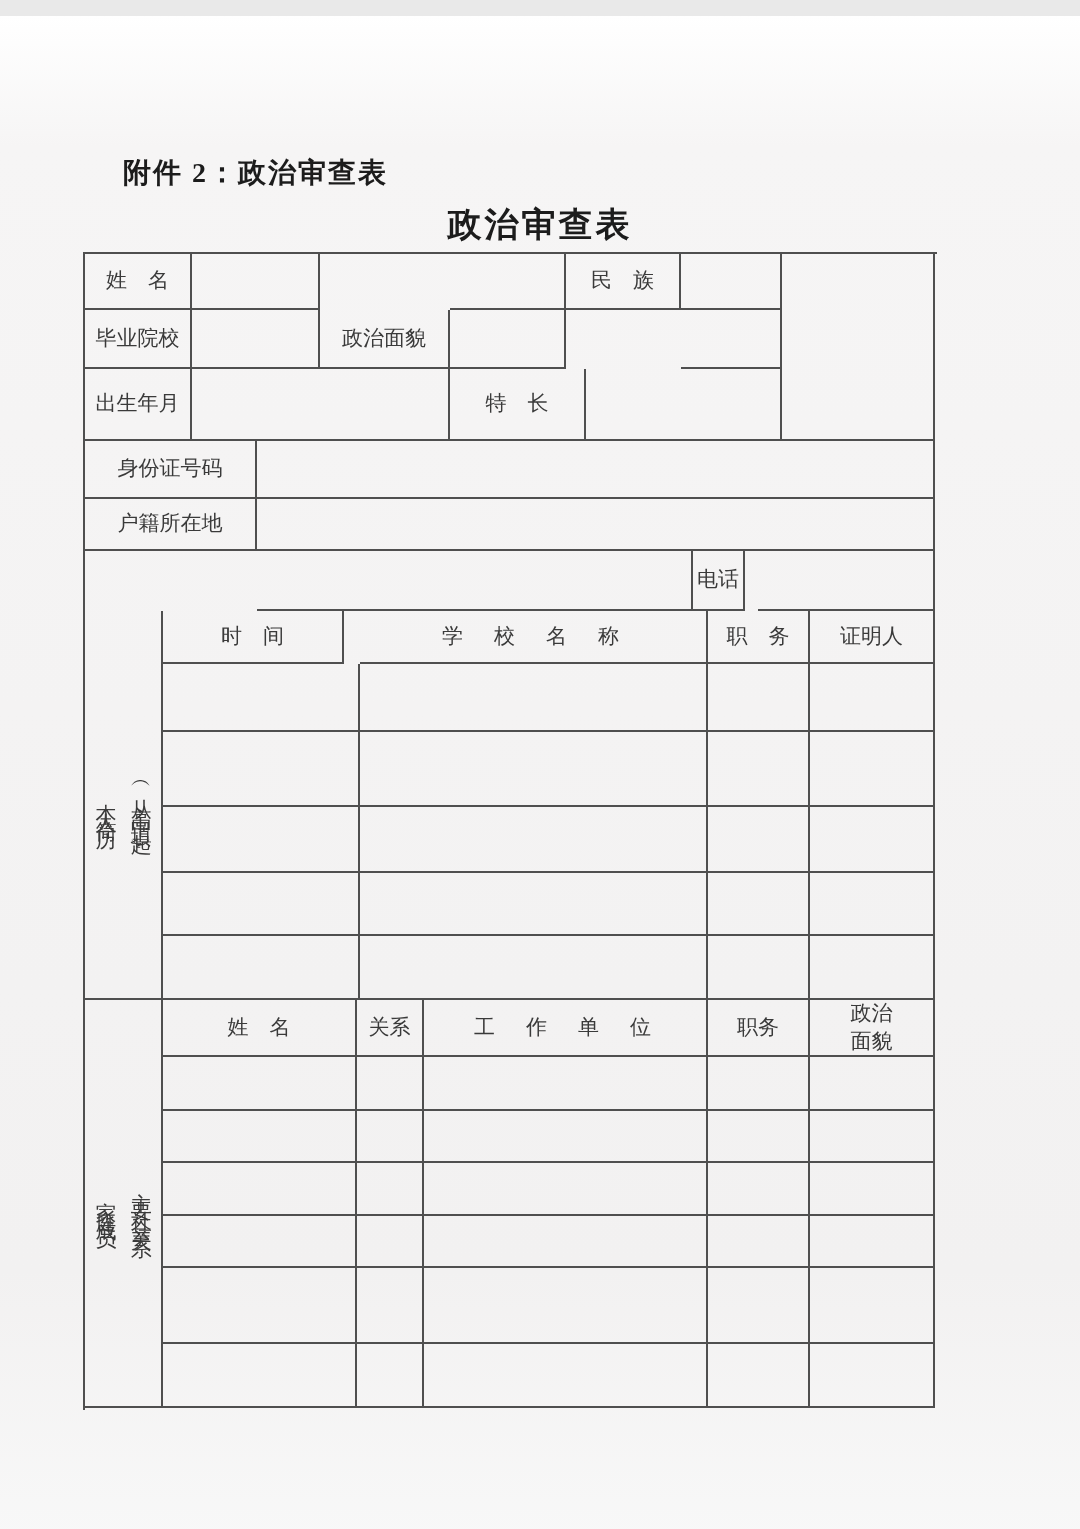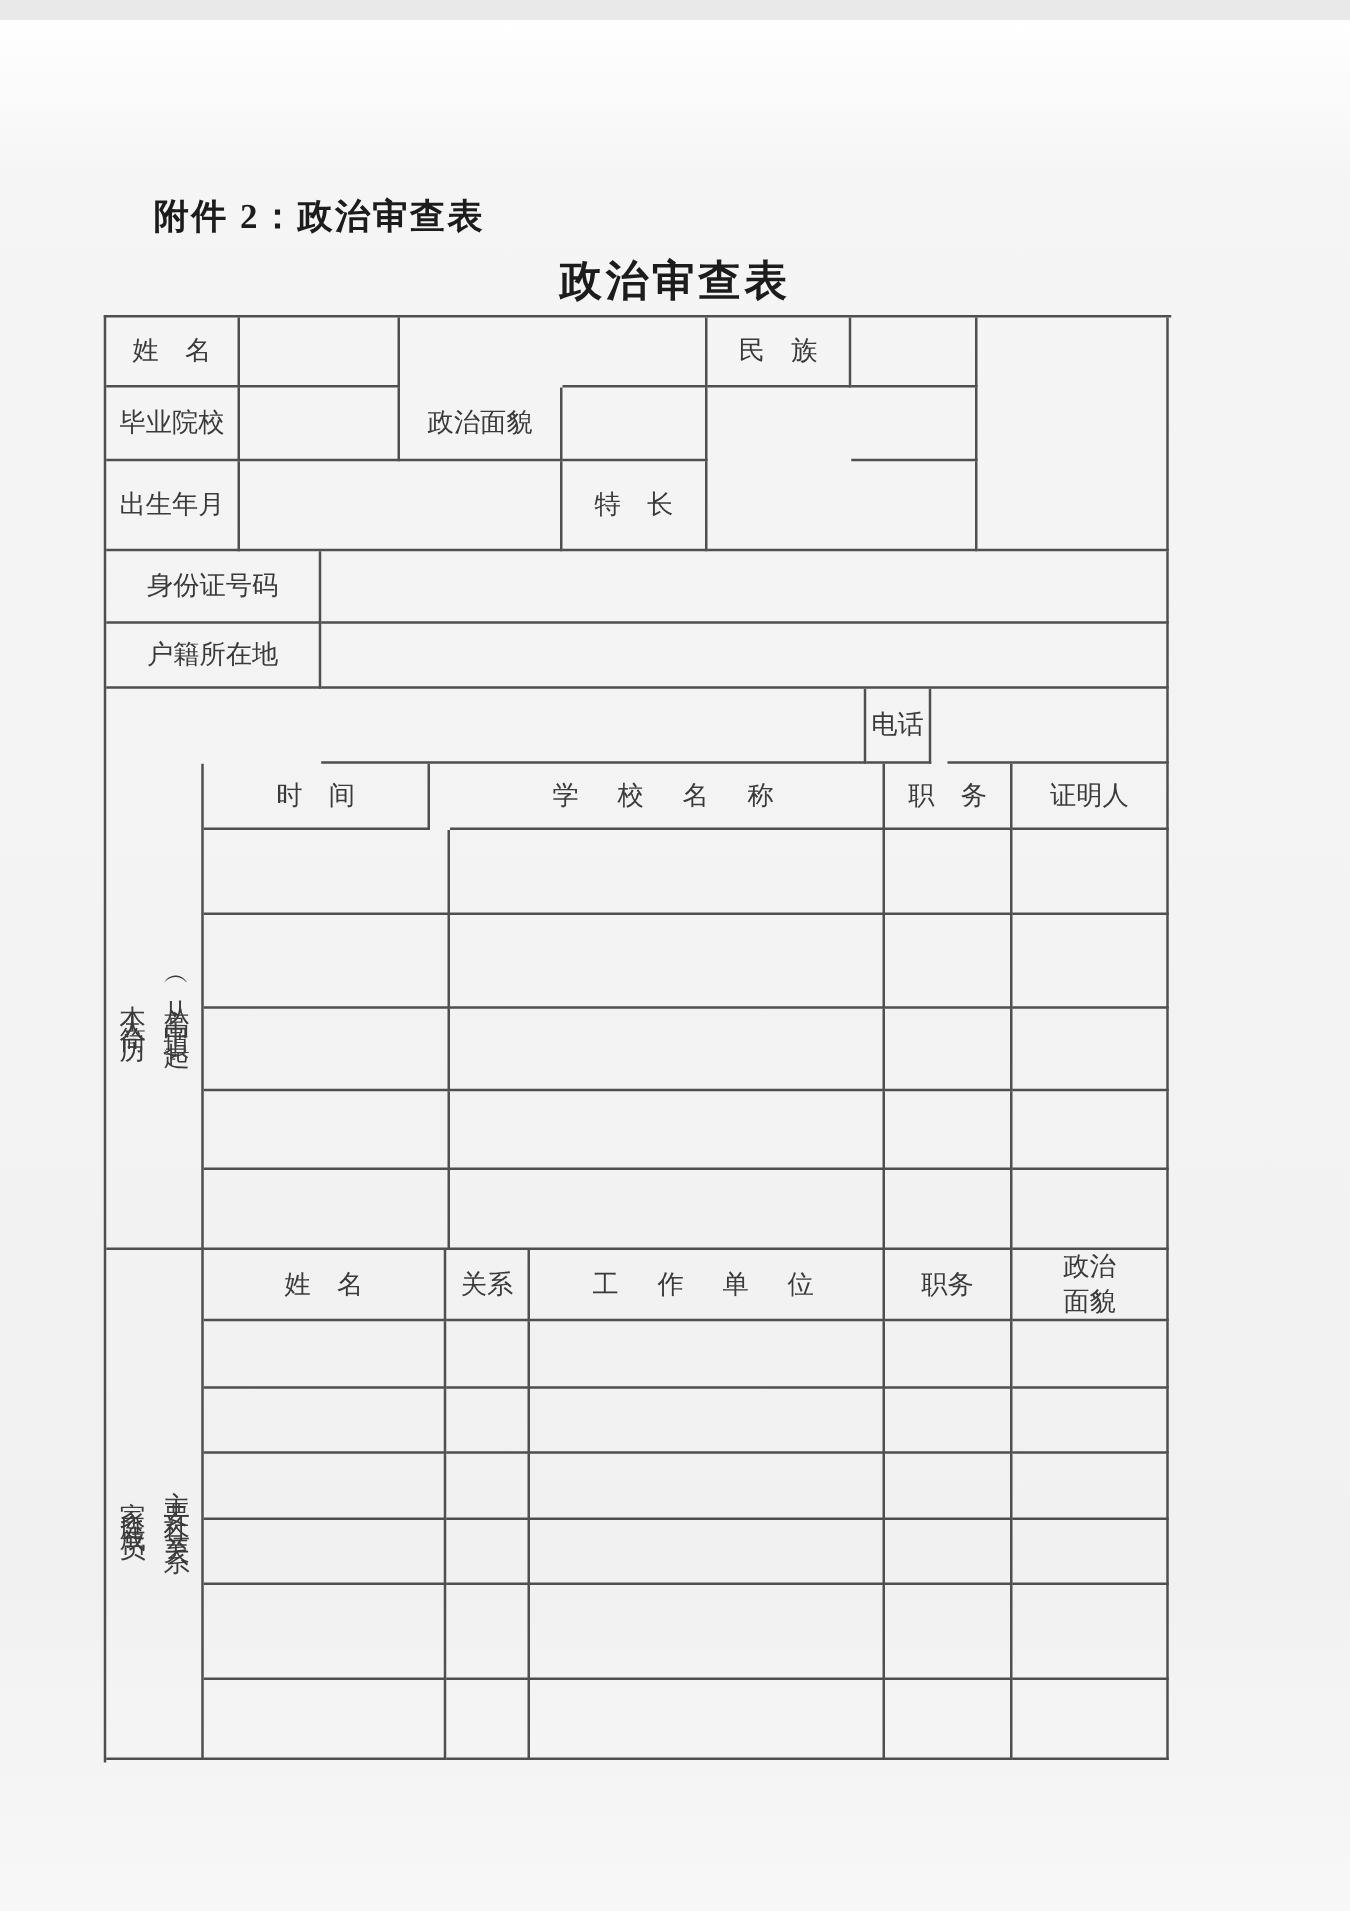--- a/index.html
+++ b/index.html
@@ -72,21 +72,21 @@
     <div class="cell" style="left:697px;top:0;width:153px;height:187px"></div>
 
     <div class="cell" style="left:0;top:56px;width:107px;height:59px">毕业院校</div>
     <div class="cell" style="left:107px;top:56px;width:128px;height:59px"></div>
     <div class="cell" style="left:235px;top:56px;width:130px;height:59px">政治面貌</div>
     <div class="cell" style="left:365px;top:56px;width:116px;height:59px"></div>
     <div class="cell" style="left:596px;top:56px;width:101px;height:59px"></div>
 
     <div class="cell" style="left:0;top:115px;width:107px;height:72px">出生年月</div>
     <div class="cell" style="left:107px;top:115px;width:258px;height:72px"></div>
-    <div class="cell" style="left:365px;top:115px;width:116px;height:72px">特　长</div>
+    <div class="cell" style="left:365px;top:115px;width:136px;height:72px">特　长</div>
     <div class="cell" style="left:481px;top:115px;width:216px;height:72px"></div>
 
     <div class="cell" style="left:0;top:187px;width:172px;height:58px">身份证号码</div>
     <div class="cell" style="left:172px;top:187px;width:678px;height:58px"></div>
 
     <div class="cell" style="left:0;top:245px;width:172px;height:52px">户籍所在地</div>
     <div class="cell" style="left:172px;top:245px;width:678px;height:52px"></div>
 
     <div class="cell" style="left:172px;top:297px;width:436px;height:60px"></div>
     <div class="cell" style="left:608px;top:297px;width:52px;height:60px">电话</div>

